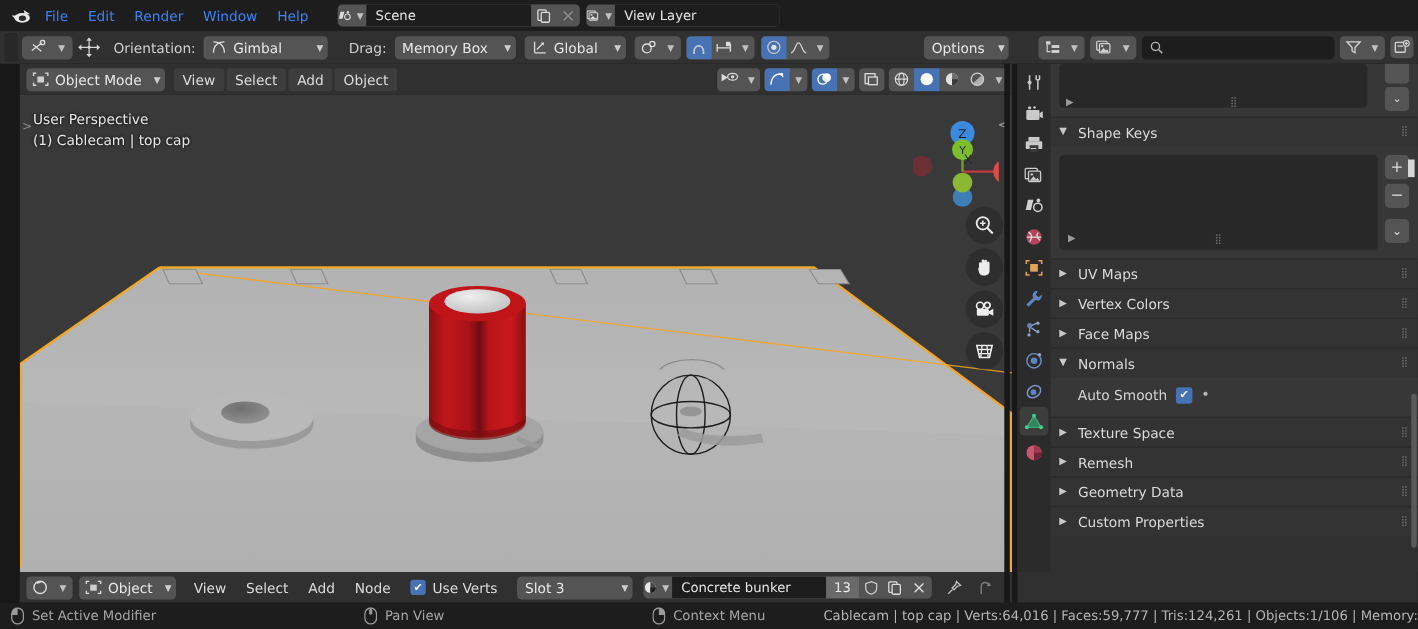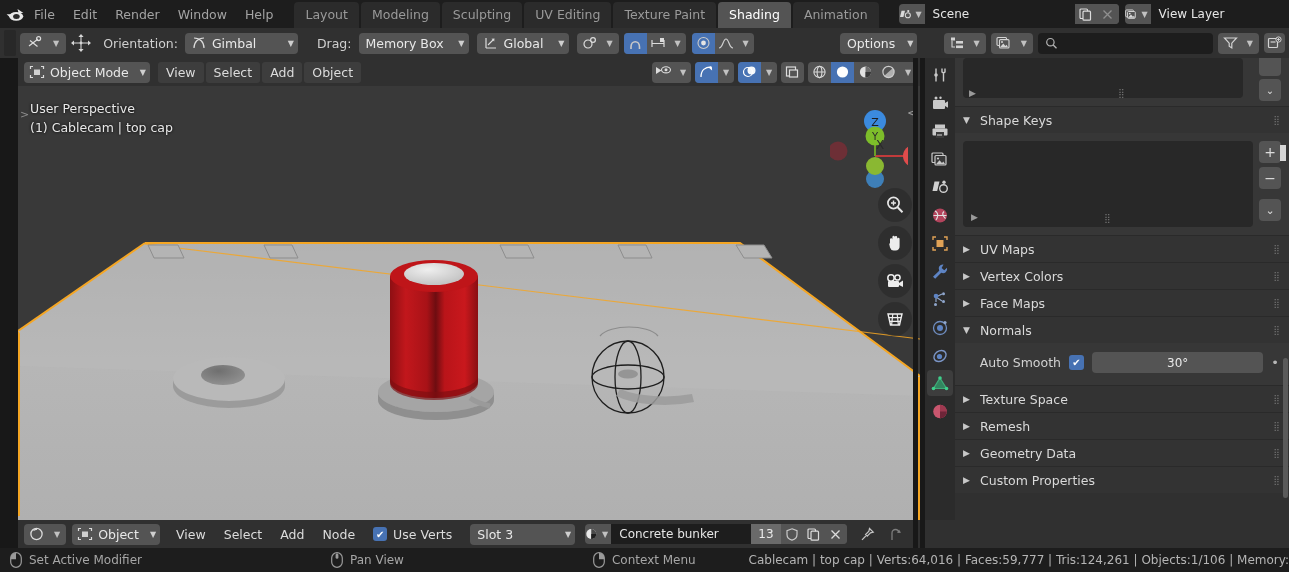--- a/index.html
+++ b/index.html
@@ -12,21 +12,21 @@
   }
   .app{ position:relative; width:1289px; height:572px; background:#181818; }
 
   
   .topbar{
     position:absolute; left:0; top:0; width:1289px; height:28px;
     background:#1d1d1d; display:flex; align-items:center; padding-left:6px;
   }
   .blender-logo{ width:26px; height:20px; display:flex; align-items:center; justify-content:center; }
   .menu-item{
-    padding:3px 9px; color:#a3a3a3; font-size:12.5px; border-radius:3px; cursor:default; white-space:nowrap;
+    padding:3px 9px; color:#3b82f6; font-size:12.5px; border-radius:3px; cursor:default; white-space:nowrap;
   }
   .wk-tabs{ display:flex; align-items:flex-end; height:28px; margin-left:12px; }
   .wk-tab{
     padding:5px 11px 6px; font-size:12.5px; color:#9a9a9a;
     background:#2b2b2b; margin-right:2px; border-radius:4px 4px 0 0; white-space:nowrap;
   }
   .wk-tab.active{ background:#545454; color:#ffffff; }
   .topbar-right{ display:flex; align-items:center; margin-left:18px; gap:6px; }
   .icbtn{
     background:#545454; border-radius:4px; height:20px; min-width:20px;
@@ -155,29 +155,20 @@
         <ellipse cx="10.4" cy="9.6" rx="3.3" ry="2.5" fill="#2b2b2b"></ellipse>
         <path d="M0.6 7.2 L7.4 7.2 L4.0 10.2 Z" fill="#e8e8e8"></path>
       </svg>
     </div>
     <div class="menu-item">File</div>
     <div class="menu-item">Edit</div>
     <div class="menu-item">Render</div>
     <div class="menu-item">Window</div>
     <div class="menu-item">Help</div>
 
-    <div class="wk-tabs">
-      <div class="wk-tab">Layout</div>
-      <div class="wk-tab">Modeling</div>
-      <div class="wk-tab">Sculpting</div>
-      <div class="wk-tab">UV Editing</div>
-      <div class="wk-tab">Texture Paint</div>
-      <div class="wk-tab active">Shading</div>
-      <div class="wk-tab">Animation</div>
-    </div>
 
     <div class="topbar-right">
       <div class="id-block">
         <div class="id-icon">
           <svg width="15" height="13" viewBox="0 0 15 13">
             <path d="M3 2 L7 2 L5.2 9.5 L1.2 9.5 Z" fill="#d9d9d9"></path>
             <circle cx="10.3" cy="7.4" r="3.0" fill="none" stroke="#d9d9d9" stroke-width="1.2"></circle>
             <circle cx="10.8" cy="2.5" r="1.3" fill="#d9d9d9"></circle>
           </svg>
           <span class="chev">▼</span>
@@ -790,21 +781,20 @@
 
       <div class="panel-hdr">
         <span class="tri">▼</span>
         <span>Normals</span>
         <span class="grip">⣿</span>
       </div>
       <div class="panel-body" style="padding:5px 8px 8px;">
         <div class="row">
           <span class="row-label">Auto Smooth</span>
           <div class="cb-blue">✔</div>
-          <div class="valfield">30°</div>
           <span class="dot">•</span>
         </div>
       </div>
 
       <div class="panel-hdr">
         <span class="tri">▶</span>
         <span>Texture Space</span>
         <span class="grip">⣿</span>
       </div>
 

